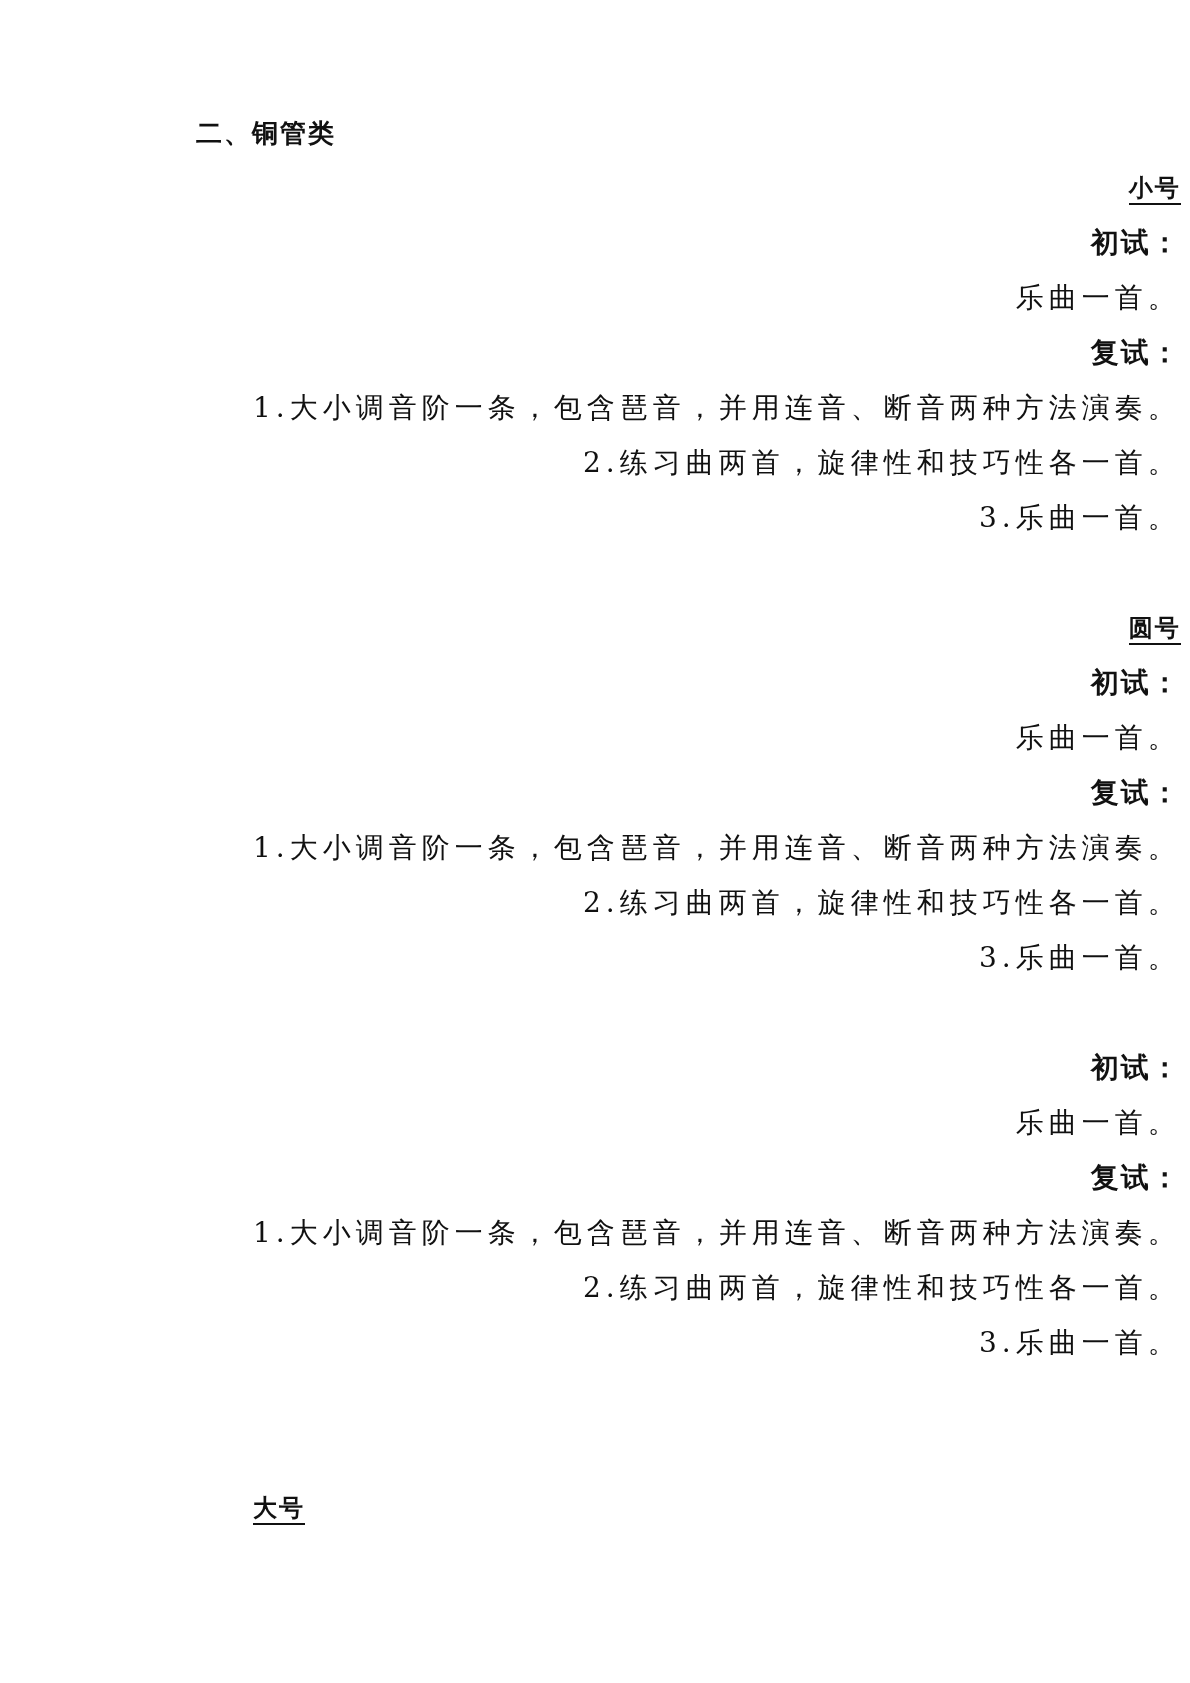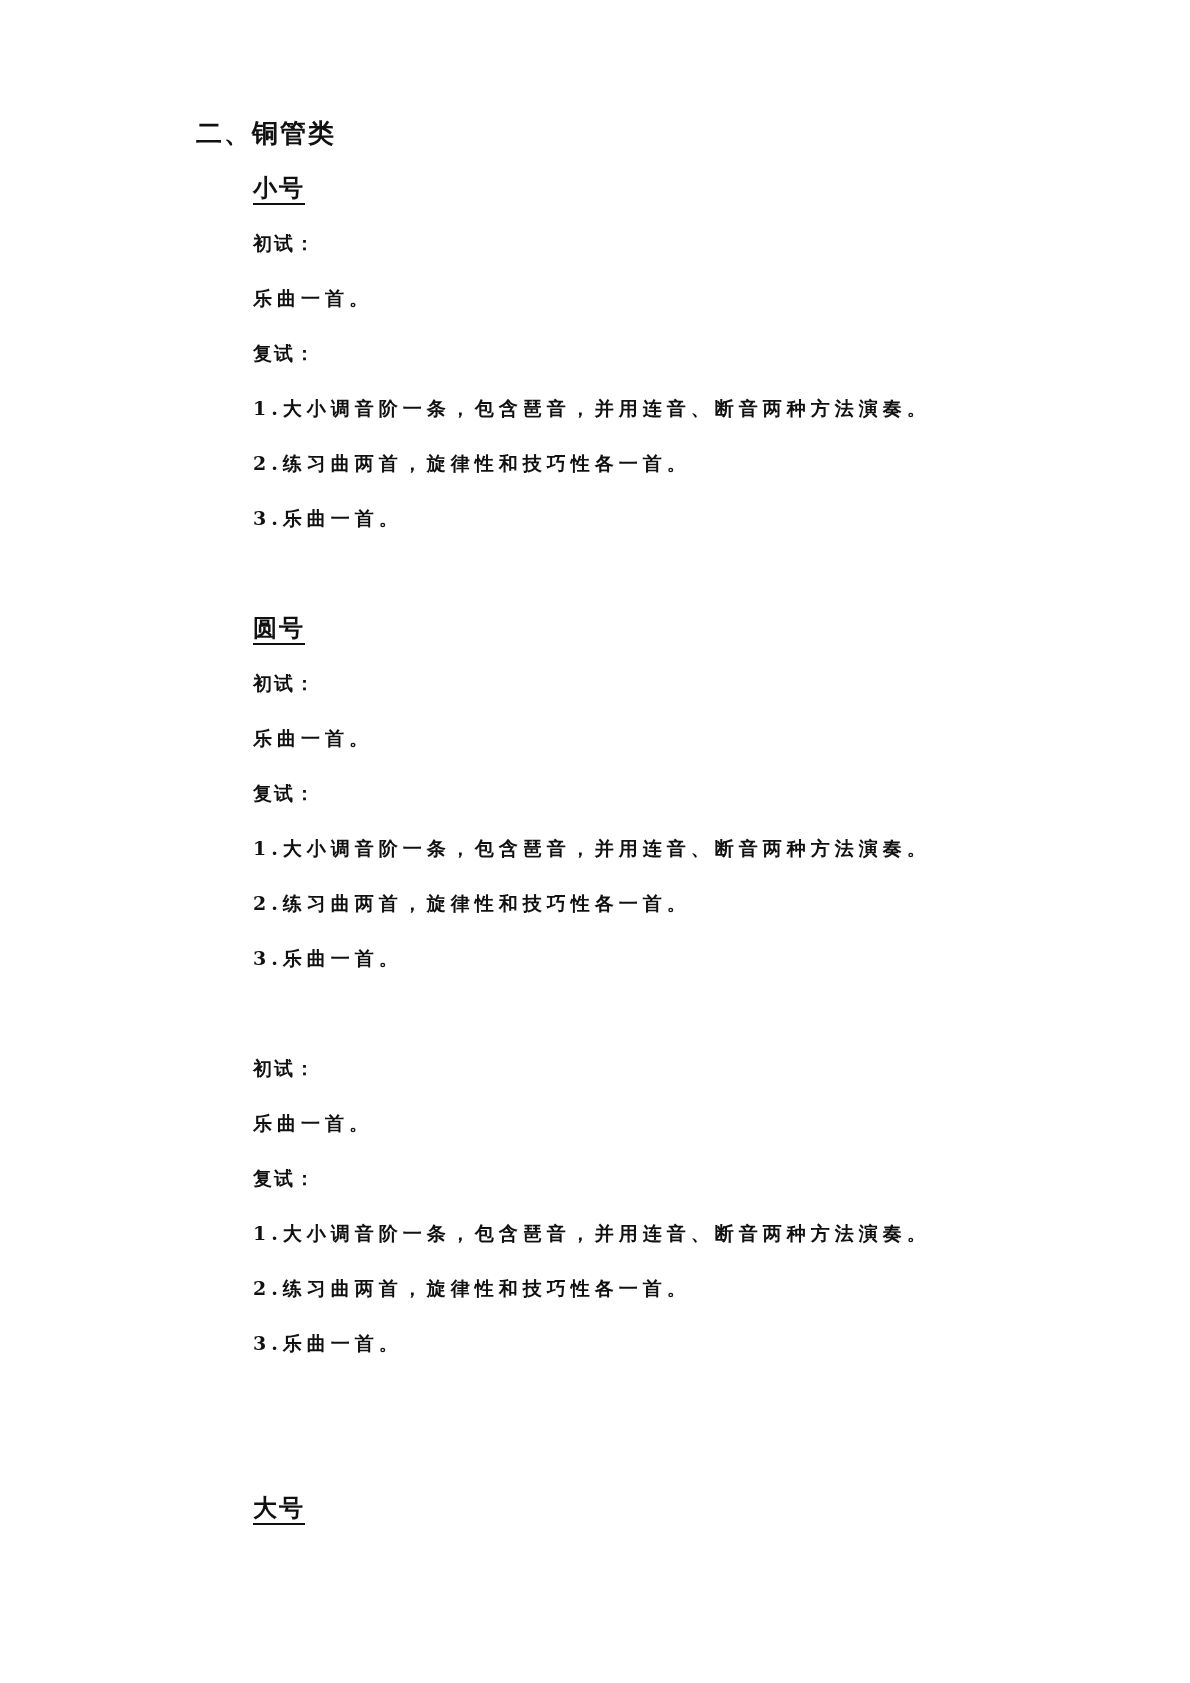--- a/index.html
+++ b/index.html
@@ -27,46 +27,47 @@
       top: 113px;
       font-size: 26px;
       font-weight: bold;
       font-family: "DejaVu Sans", "Liberation Sans", sans-serif;
       letter-spacing: 2px;
       line-height: 40px;
     }
     .block {
       position: absolute;
       left: 237px;
+      text-align: right;
     }
     .line {
       height: 55px;
       line-height: 40px;
-      font-size: 19px;
+      font-size: 28px;
       white-space: nowrap;
     }
     .instr-title {
       font-family: "DejaVu Sans", "Liberation Sans", sans-serif;
       font-weight: bold;
       font-size: 24px;
       letter-spacing: 2px;
     }
     .instr-title span {
       border-bottom: 2px solid #111;
       padding-bottom: 1px;
     }
     .label {
       font-family: "DejaVu Sans", "Liberation Sans", sans-serif;
       font-weight: bold;
       letter-spacing: 2px;
     }
     .text {
       font-family: "DejaVu Serif", "Liberation Serif", serif;
       letter-spacing: 5px;
-      font-weight: bold;
+      font-weight: normal;
     }
     .page-number {
       position: absolute;
       top: 1580px;
       left: 0;
       width: 1190px;
       text-align: center;
       font-size: 16px;
       font-family: "Liberation Serif", "DejaVu Serif", serif;
     }

